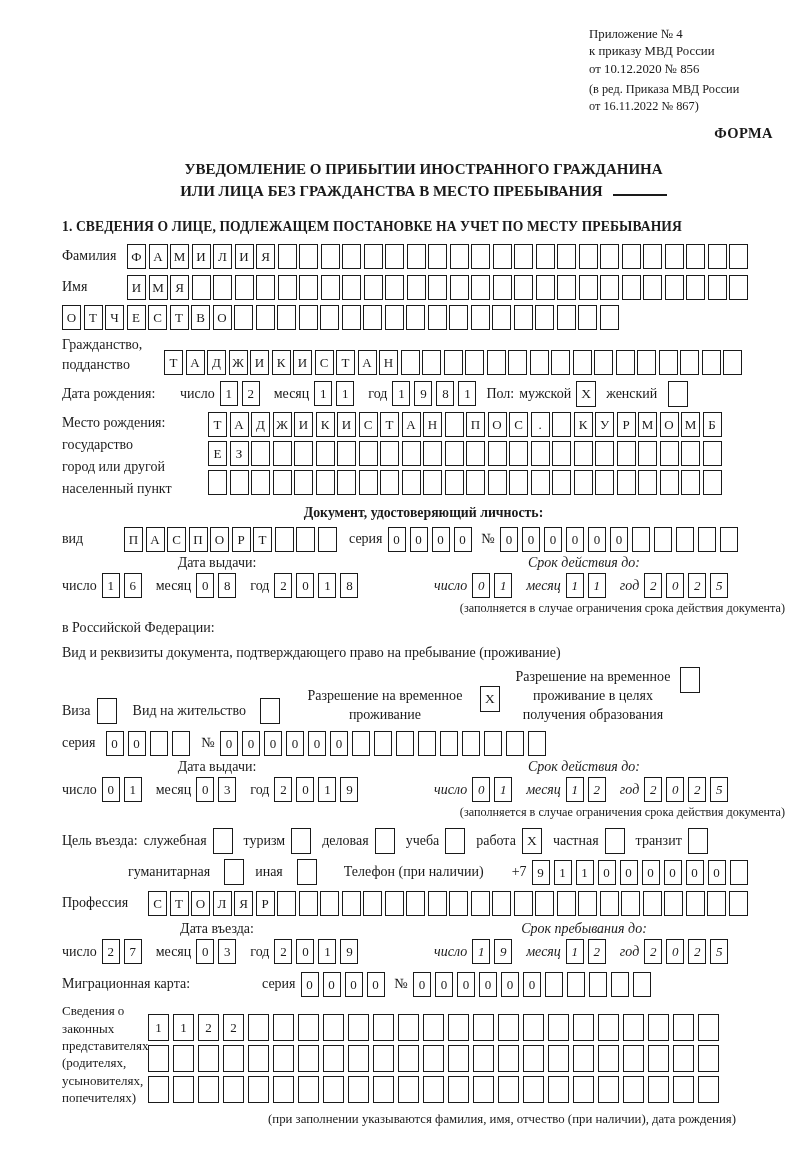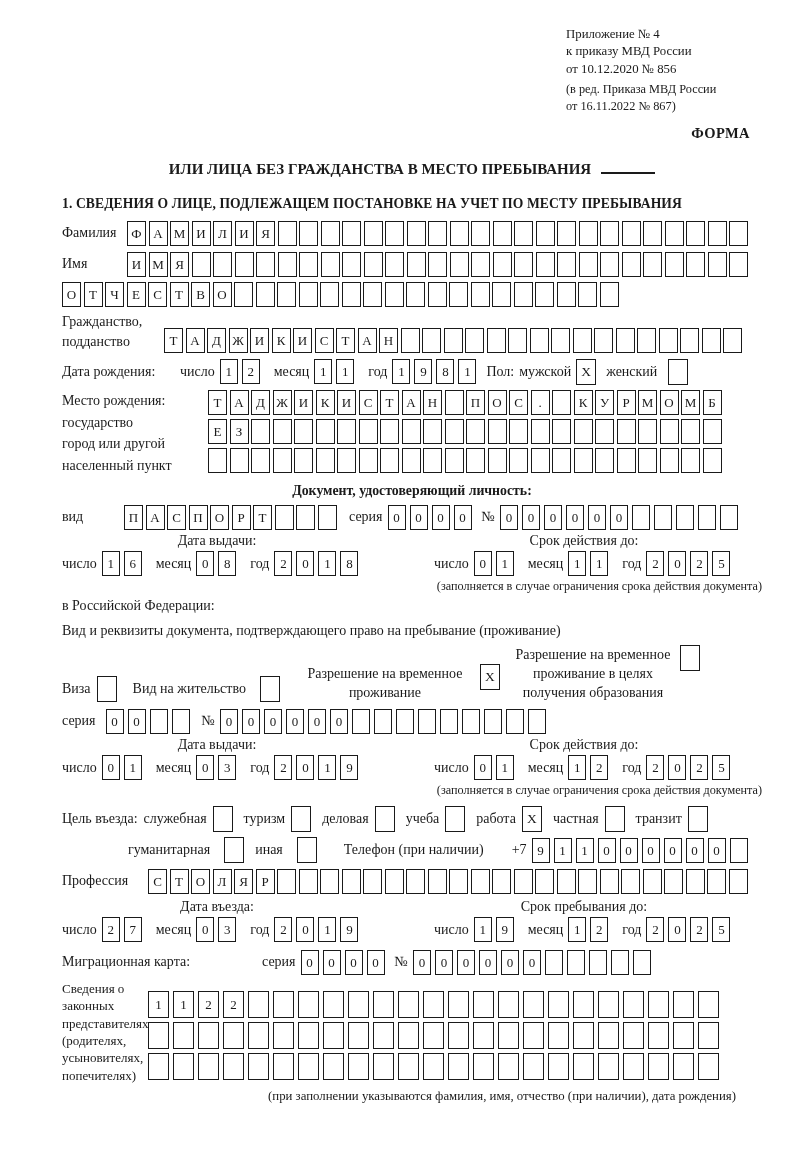--- a/index.html
+++ b/index.html
@@ -1,20 +1,20 @@
 <!DOCTYPE html>
 <html><head>
 <meta charset="utf-8">
 <style>
   html,body{margin:0;padding:0;}
   body{
     width:800px;height:1163px;overflow:hidden;background:#ffffff;color:#1a1a1a;
     font-family:"Liberation Serif","DejaVu Serif",serif;font-size:14px;
   }
-  .page{padding:26px 38px 0 62px;box-sizing:border-box;width:800px;}
+  .page{padding:26px 15px 0 62px;box-sizing:border-box;width:800px;}
   .appendix{margin-left:auto;width:196px;font-size:12.8px;line-height:1.38;white-space:pre-line;}
   .amendment{margin-left:auto;width:196px;font-size:12.3px;line-height:1.32;white-space:pre-line;margin-top:3px;}
   .forma{text-align:right;font-weight:bold;margin-top:10px;padding-right:12px;font-size:14.5px;letter-spacing:.4px;}
   .title{text-align:center;font-weight:bold;font-size:15px;line-height:1.5;margin-top:16px;}
   .t-underline{display:inline-block;width:54px;border-bottom:2px solid #1a1a1a;height:.9em;margin-left:10px;}
   .sec-heading{font-weight:bold;font-size:13.6px;margin-top:16px;letter-spacing:.1px;}
   .row{display:flex;align-items:flex-end;margin-top:5px;}
   .mt6{margin-top:6px;}.mt8{margin-top:8px;}
   .lbl{flex:0 0 auto;line-height:26px;}
   .pre{white-space:pre-line;line-height:1.36;}
@@ -24,21 +24,21 @@
   .cell{flex:0 0 auto;width:17px;height:23px;border:1.6px solid #1a1a1a;margin-right:2.5px;
         text-align:center;line-height:23px;font-size:13px;background:#fff;}
   .g4 .cell{margin-right:4px;width:16px;}
   .cbx .cell{width:18px;height:24px;line-height:24px;font-size:13.5px;margin-right:0;}
   .dg{display:flex;align-items:flex-start;}
   .dlb{line-height:26px;margin:0 5px 0 10px;flex:0 0 auto;}
   .dlb.first{margin-left:0;}
   .center-head{text-align:center;line-height:17px;}
   .twocol{display:flex;margin-top:2px;}
   .dcol-l{width:372px;}
-  .dcol-r{flex:1;}
+  .dcol-r{flex:1;font-style:italic;}
   .smallnote{font-size:12.2px;text-align:right;margin-top:2px;line-height:15px;}
   .introline{margin-top:6px;line-height:19px;}
   .chk-item{display:flex;align-items:flex-start;}
   .chk-item .txt{line-height:25px;margin-right:6px;}
   .chk-wrap{width:168px;text-align:center;line-height:19px;margin-right:6px;}
   .heading-center{text-align:center;font-weight:bold;font-size:13.8px;margin-top:6px;}
   .purpose .chk-item{margin-right:11px;font-family:Liberation Serif, serif;}
   .repcol{display:flex;flex-direction:column;}
   .reprow{margin-bottom:4px;}
   .rep .cell{width:19px;height:25px;line-height:25px;margin-right:4px;}
@@ -52,20 +52,21 @@
 <div class="page">
 
   <div class="appendix pre">Приложение № 4
 к приказу МВД России
 от 10.12.2020 № 856</div>
   <div class="amendment pre">(в ред. Приказа МВД России
 от 16.11.2022 № 867)</div>
   <div class="forma">ФОРМА</div>
 
   <div class="title">
+    <div>УВЕДОМЛЕНИЕ О ПРИБЫТИИ ИНОСТРАННОГО ГРАЖДАНИНА</div>
     <div><span>ИЛИ ЛИЦА БЕЗ ГРАЖДАНСТВА В МЕСТО ПРЕБЫВАНИЯ</span><span class="t-underline"></span></div>
   </div>
 
   <div class="sec-heading">1. СВЕДЕНИЯ О ЛИЦЕ, ПОДЛЕЖАЩЕМ ПОСТАНОВКЕ НА УЧЕТ ПО МЕСТУ ПРЕБЫВАНИЯ</div>
 
   <div class="row mt8">
     <span class="lbl" style="width:65px">Фамилия</span>
     <span class="cells">
         <span class="cell">Ф</span>
         <span class="cell">А</span>

